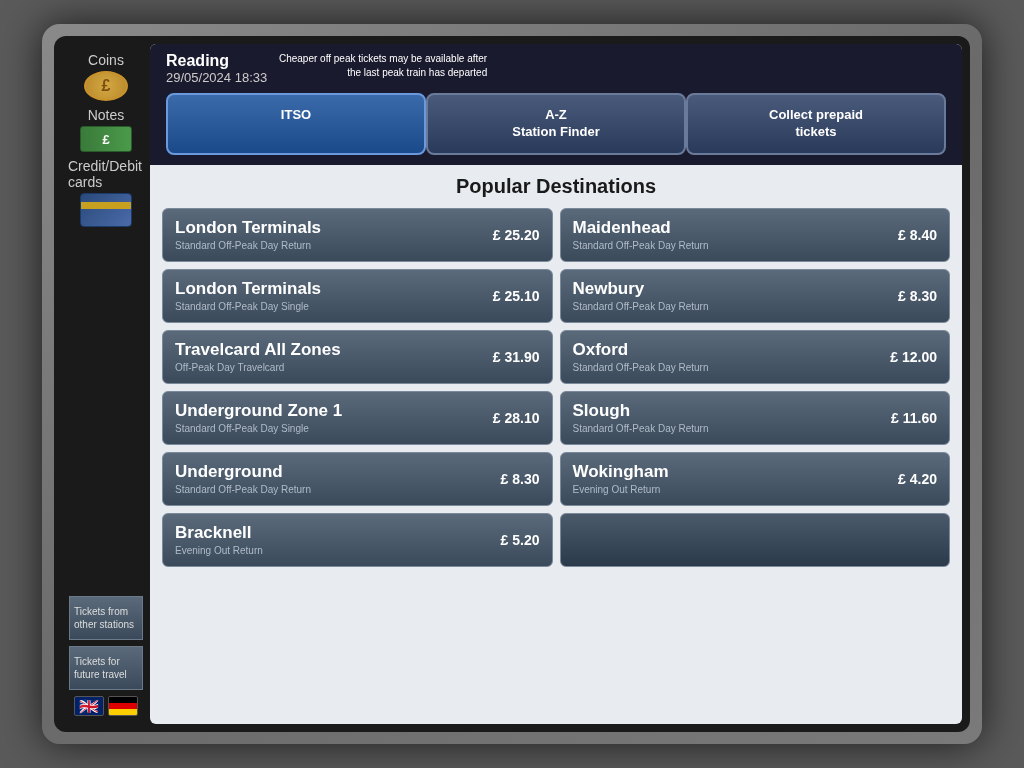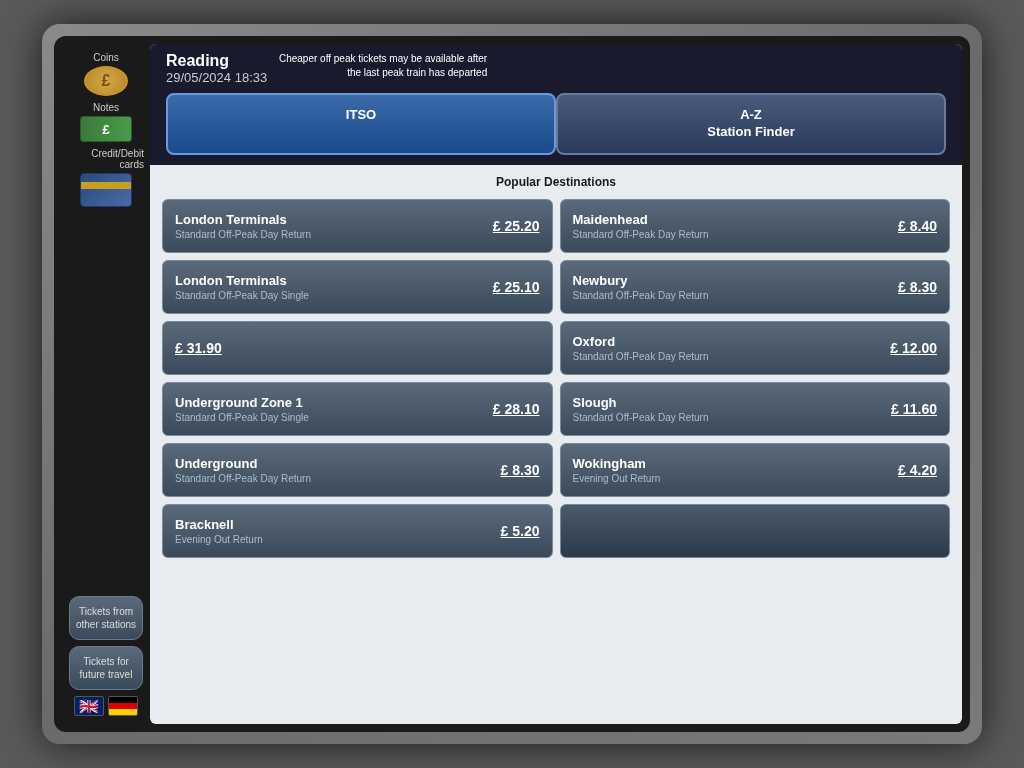--- a/index.html
+++ b/index.html
@@ -50,22 +50,22 @@
     .sidebar-item {
       width: 76px;
       display: flex;
       flex-direction: column;
       align-items: center;
       gap: 3px;
     }
 
     .sidebar-label {
       color: #ccc;
-      font-size: 10px;
-      text-align: right;
+      font-size: 14px;
+      text-align: left;
     }
 
     .coin-icon {
       width: 44px;
       height: 30px;
       background: radial-gradient(circle, #d4a843, #b8882a);
       border-radius: 50%;
       display: flex;
       align-items: center;
       justify-content: center;
@@ -110,24 +110,23 @@
       left: 0;
       right: 0;
       height: 7px;
       background: #c8a020;
     }
 
     .sidebar-btn {
       width: 74px;
       background: linear-gradient(180deg, #5a6a7a, #3a4a5a);
       border: 1px solid #6a7a8a;
-      border-radius: 10px;
+      border-radius: 0;
       color: #ddd;
       font-size: 10px;
-      text-align: center;
       padding: 8px 4px;
       cursor: pointer;
       line-height: 1.3;
     }
 
     .flag-row {
       display: flex;
       gap: 4px;
       margin-top: auto;
     }
@@ -231,21 +230,21 @@
 
     
     .destinations-section {
       flex: 1;
       padding: 10px 12px;
       overflow: hidden;
     }
 
     .section-title {
       text-align: center;
-      font-size: 12px;
+      font-size: 20px;
       font-weight: bold;
       color: #1a1a1a;
       margin-bottom: 10px;
     }
 
     .destinations-grid {
       display: grid;
       grid-template-columns: 1fr 1fr;
       gap: 7px;
     }
@@ -263,35 +262,34 @@
     }
 
     .dest-info {
       display: flex;
       flex-direction: column;
       gap: 2px;
     }
 
     .dest-name {
       color: #ffffff;
-      font-size: 13px;
+      font-size: 17px;
       font-weight: bold;
     }
 
     .dest-type {
       color: #b0bbc8;
       font-size: 10px;
     }
 
     .dest-price {
       color: #ffffff;
       font-size: 14px;
       font-weight: bold;
       white-space: nowrap;
-      text-decoration: underline;
     }
 
     .dest-btn.empty {
       background: linear-gradient(180deg, #4a5a6a, #2a3a4a);
       cursor: default;
     }
   </style>
 </head>
 <body>
 
@@ -333,20 +331,21 @@
         <div class="station-info">
           <div class="station-name">Reading</div>
           <div class="station-datetime">29/05/2024  18:33</div>
         </div>
         <div class="header-notice">Cheaper off peak tickets may be available after the last peak train has departed</div>
       </div>
 
       <div class="top-buttons">
         <div class="top-btn active">ITSO</div>
         <div class="top-btn">A-Z<br>Station Finder</div>
+        <div class="top-btn">Collect prepaid<br>tickets</div>
       </div>
 
       <div class="destinations-section">
         <div class="section-title">Popular Destinations</div>
         <div class="destinations-grid" id="dest-grid">
         <div class="dest-btn">
           <div class="dest-info">
             <span class="dest-name">London Terminals</span>
             <span class="dest-type">Standard Off-Peak Day Return</span>
           </div>
@@ -367,20 +366,24 @@
           <span class="dest-price">£ 25.10</span>
         </div>
             <div class="dest-btn">
           <div class="dest-info">
             <span class="dest-name">Newbury</span>
             <span class="dest-type">Standard Off-Peak Day Return</span>
           </div>
           <span class="dest-price">£ 8.30</span>
         </div>
             <div class="dest-btn">
+          <div class="dest-info">
+            <span class="dest-name">Travelcard All Zones</span>
+            <span class="dest-type">Off-Peak Day Travelcard</span>
+          </div>
           <span class="dest-price">£ 31.90</span>
         </div>
             <div class="dest-btn">
           <div class="dest-info">
             <span class="dest-name">Oxford</span>
             <span class="dest-type">Standard Off-Peak Day Return</span>
           </div>
           <span class="dest-price">£ 12.00</span>
         </div>
             <div class="dest-btn">

